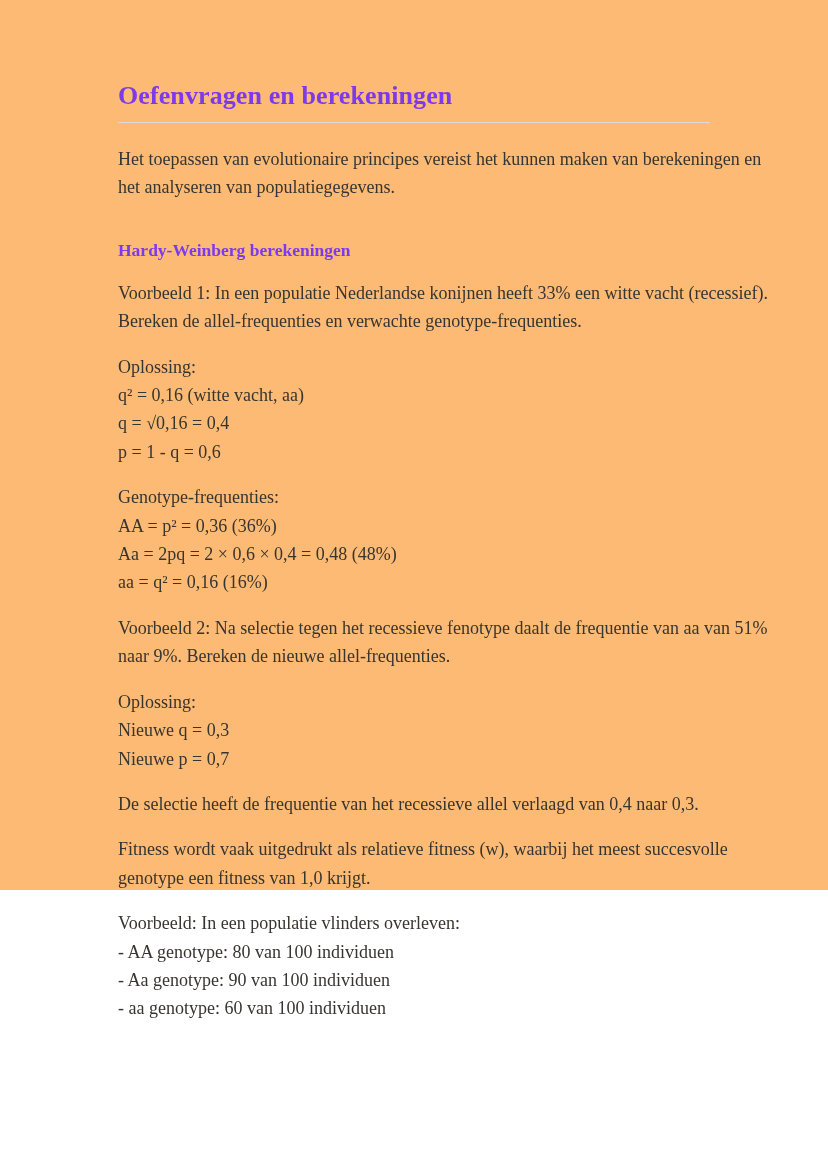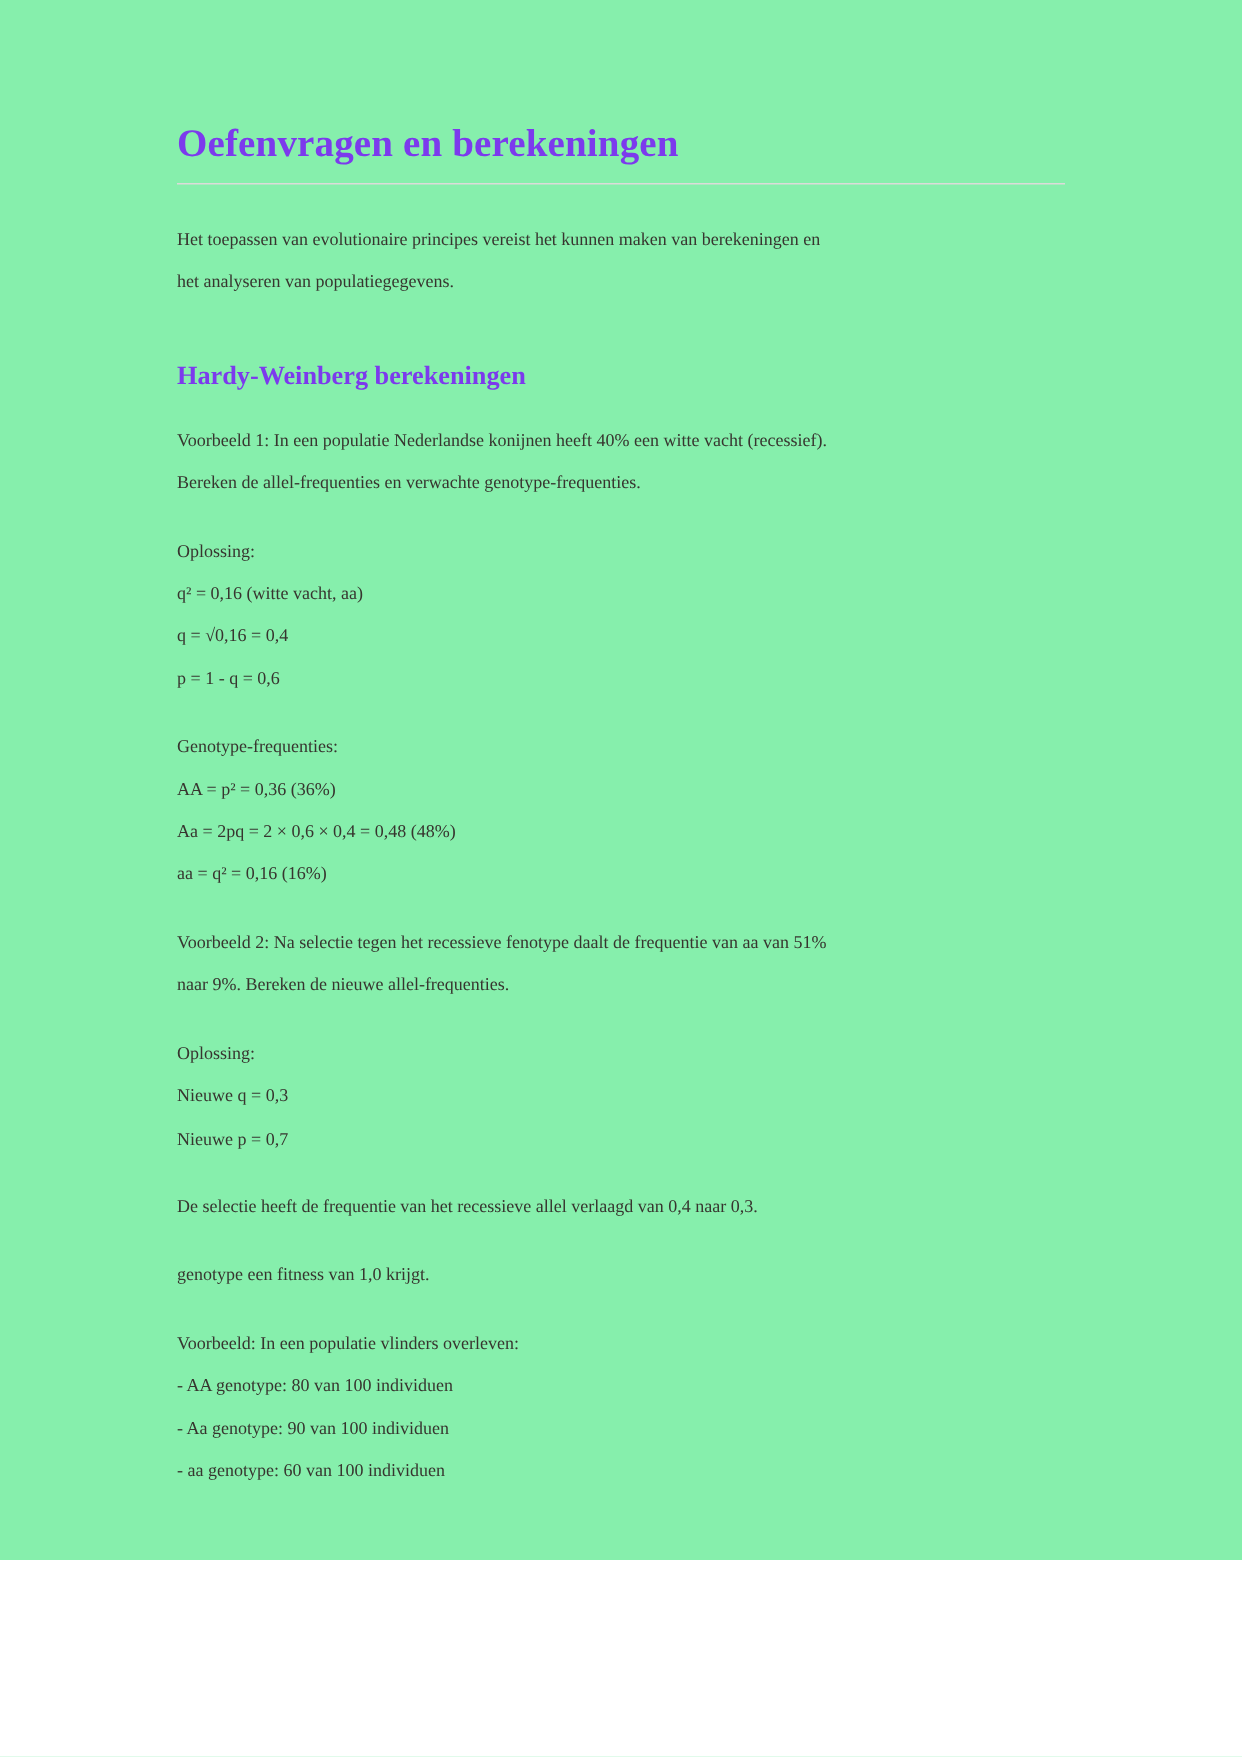--- a/index.html
+++ b/index.html
@@ -10,41 +10,41 @@
   body {
     width: 828px;
     height: 1171px;
     font-family: "Liberation Serif", "DejaVu Serif", serif;
     color: #37352f;
     overflow: hidden;
   }
   .page {
     box-sizing: border-box;
     width: 828px;
-    height: 1040px;
+    height: 890px;
     padding: 80px 118px 0 118px;
-    background: #86efac;
+    background: #fdba74;
   }
   h1.page-title {
     margin: 0;
     font-size: 26px;
     line-height: 32px;
     font-weight: 700;
     color: #7c3aed;
     letter-spacing: 0.1px;
   }
   hr.title-divider {
     border: none;
     border-top: 1px solid #dcdbd9;
     margin: 10px 0 0 0;
     width: 592px;
   }
   .para {
     margin: 17px 0 0 0;
-    font-size: 12px;
+    font-size: 18px;
     line-height: 28.4px;
   }
   .para.intro {
     margin-top: 22px;
   }
   h3.section-heading {
     margin: 36px 0 0 0;
     font-size: 17.5px;
     line-height: 24px;
     font-weight: 700;
@@ -65,21 +65,21 @@
   <hr class="title-divider">
 
   <p class="para intro">
     <span class="line">Het toepassen van evolutionaire principes vereist het kunnen maken van berekeningen en</span>
     <span class="line">het analyseren van populatiegegevens.</span>
   </p>
 
   <h3 class="section-heading">Hardy-Weinberg berekeningen</h3>
 
   <p class="para">
-    <span class="line">Voorbeeld 1: In een populatie Nederlandse konijnen heeft 40% een witte vacht (recessief).</span>
+    <span class="line">Voorbeeld 1: In een populatie Nederlandse konijnen heeft 33% een witte vacht (recessief).</span>
     <span class="line">Bereken de allel-frequenties en verwachte genotype-frequenties.</span>
   </p>
 
   <p class="para">
     <span class="line">Oplossing:</span>
     <span class="line">q² = 0,16 (witte vacht, aa)</span>
     <span class="line">q = √0,16 = 0,4</span>
     <span class="line">p = 1 - q = 0,6</span>
   </p>
 
@@ -100,20 +100,21 @@
     <span class="line">Nieuwe q = 0,3</span>
     <span class="line">Nieuwe p = 0,7</span>
   </p>
 
   <p class="para">
     <span class="line">De selectie heeft de frequentie van het recessieve allel verlaagd van 0,4 naar 0,3.</span>
   </p>
 
 
   <p class="para">
+    <span class="line">Fitness wordt vaak uitgedrukt als relatieve fitness (w), waarbij het meest succesvolle</span>
     <span class="line">genotype een fitness van 1,0 krijgt.</span>
   </p>
 
   <p class="para">
     <span class="line">Voorbeeld: In een populatie vlinders overleven:</span>
     <span class="line">- AA genotype: 80 van 100 individuen</span>
     <span class="line">- Aa genotype: 90 van 100 individuen</span>
     <span class="line">- aa genotype: 60 van 100 individuen</span>
   </p>
 

